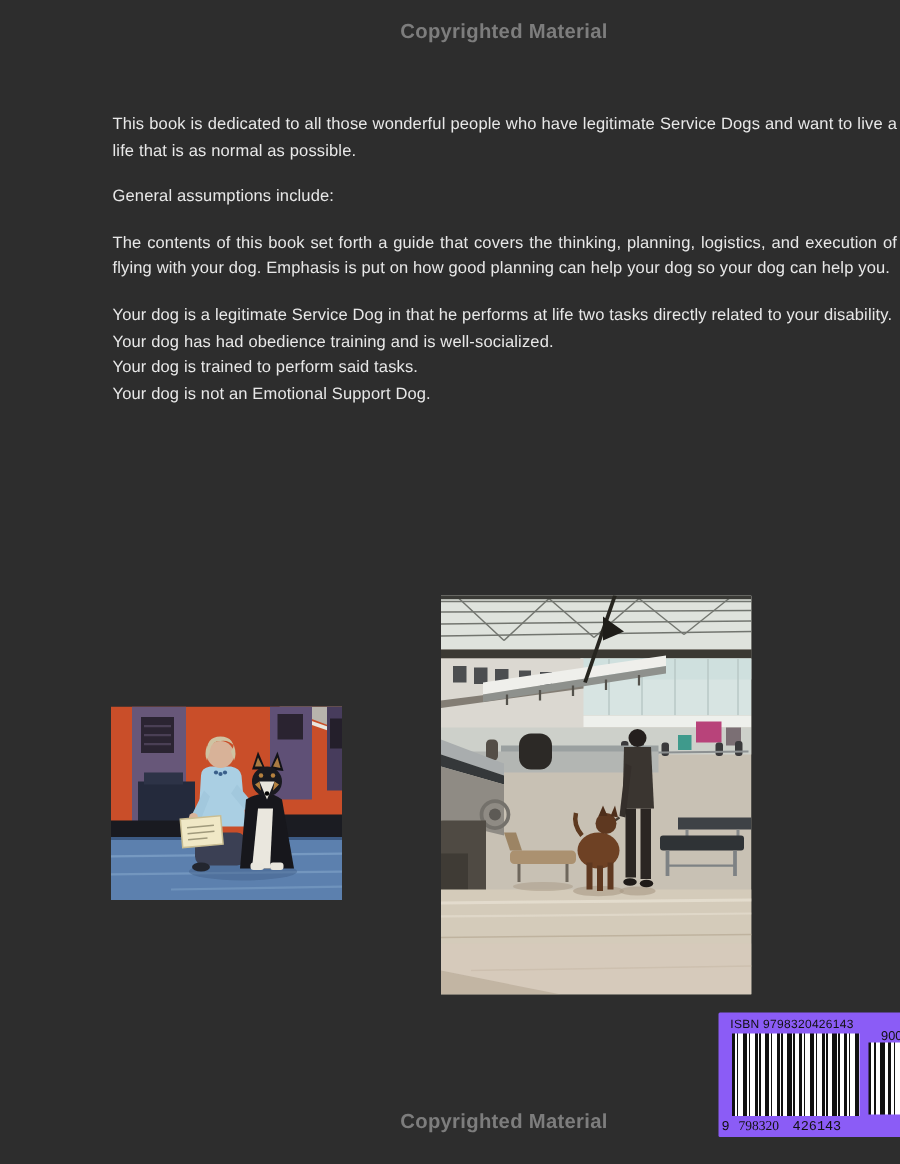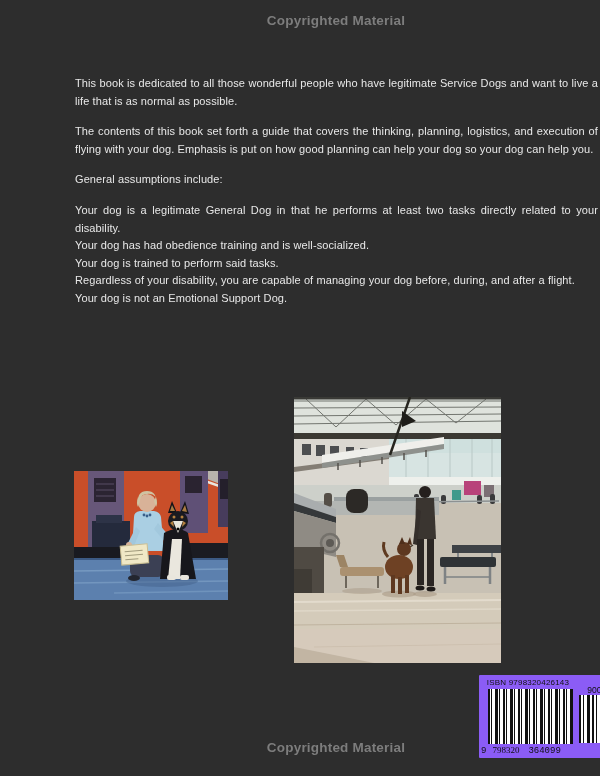--- a/index.html
+++ b/index.html
@@ -58,27 +58,26 @@
 </style>
 </head>
 <body>
 
 <div class="page">
 
   <div class="copyright top">Copyrighted Material</div>
 
   <div class="text-block">
     <p>This book is dedicated to all those wonderful people who have legitimate Service Dogs and want to live a life that is as normal as possible.</p>
+    <p>General assumptions include:</p>
     <p>The contents of this book set forth a guide that covers the thinking, planning, logistics, and execution of flying with your dog.  Emphasis is put on how good planning can help your dog so your dog can help you.</p>
-    <p>General assumptions include:</p>
     <div class="assumptions">
-      <p>Your dog is a legitimate General Dog in that he performs at least two tasks directly related to your disability.</p>
+      <p>Your dog is a legitimate Service Dog in that he performs at life two tasks directly related to your disability.</p>
       <p>Your dog has had obedience training and is well-socialized.</p>
       <p>Your dog is trained to perform said tasks.</p>
-      <p>Regardless of your disability, you are capable of managing your dog before, during, and after a flight.</p>
       <p>Your dog is not an Emotional Support Dog.</p>
     </div>
   </div>
 
   <figure class="photo photo-certificate">
     <svg width="154" height="129" viewBox="0 0 154 129" role="img" aria-label="Handler kneeling with tricolor Service Dog holding a training certificate">
       <rect width="154" height="129" fill="#c94e29"></rect>
       <polygon points="112,0 154,0 154,16" fill="#b7b3ac"></polygon>
       <line x1="108" y1="2" x2="154" y2="18" stroke="#e9e6df" stroke-width="2.5"></line>
       <rect x="14" y="0" width="36" height="80" fill="#675779"></rect>
@@ -250,19 +249,19 @@
   </figure>
 
   <div class="barcode-box">
     <div class="isbn-line">ISBN 9798320426143</div>
     <div class="bars-main"></div>
     <div class="sup-label">90000</div>
     <div class="bars-sup"></div>
     <div class="ean-digits">
       <span class="g0">9</span>
       <span class="g1">798320</span>
-      <span class="g2">364099</span>
+      <span class="g2">426143</span>
     </div>
   </div>
 
   <div class="copyright bottom">Copyrighted Material</div>
 
 </div>
 
 </body></html>

